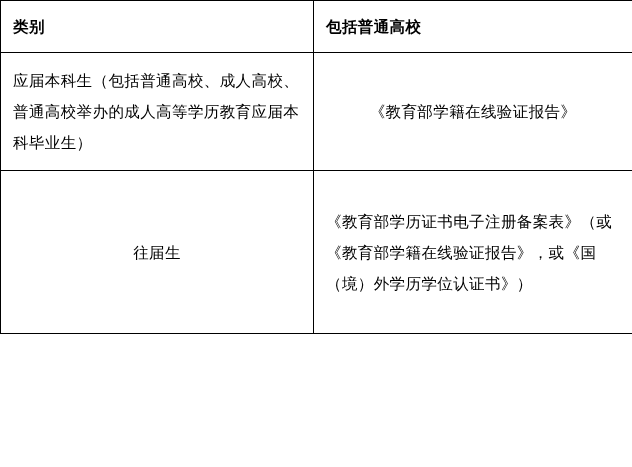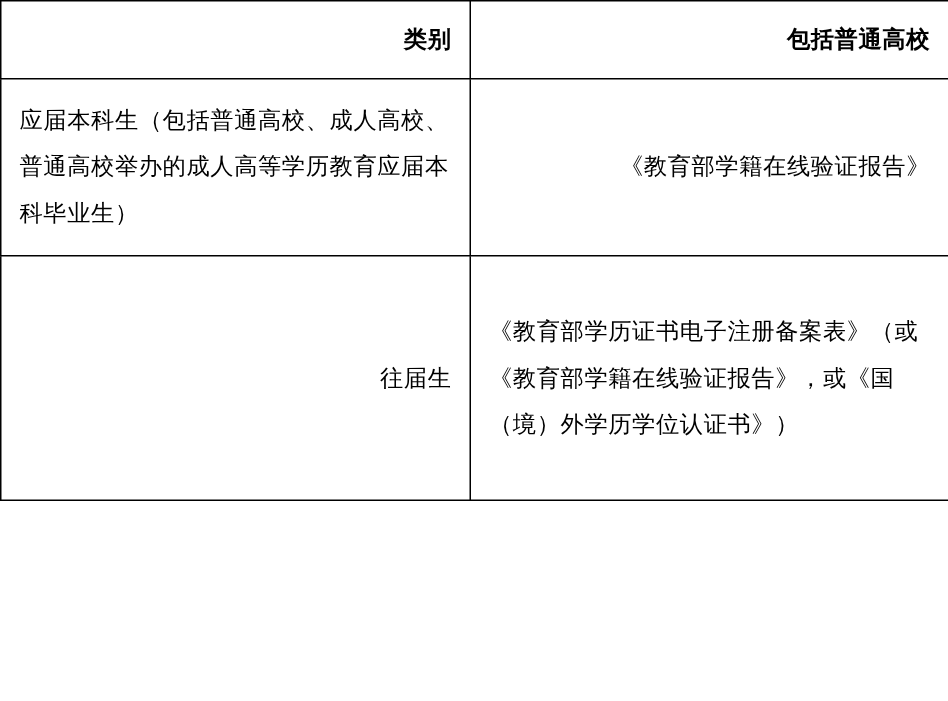--- a/index.html
+++ b/index.html
@@ -31,37 +31,37 @@
   .cell-inner {
     padding: 10px 12px;
     font-size: 15.5px;
     line-height: 2.0;
     letter-spacing: 0.4px;
   }
   .header-row td {
     height: 44px;
   }
   .header-cell {
-    text-align: right;
+    text-align: left;
     font-weight: bold;
     font-size: 16px;
     letter-spacing: 1px;
   }
   .row-tall { height: 118px; }
   .row-mid  { height: 118px; }
   .row-last { height: 163px; }
 
   .cat-cell .cell-inner {
     text-align: left;
   }
   .mat-cell .cell-inner {
     text-align: left;
   }
   .centered-vertical .cell-inner {
-    text-align: right;
+    text-align: center;
   }
 </style>
 </head>
 <body>
 
 <table class="doc-table">
   <colgroup>
     <col class="col-category">
     <col class="col-material">
   </colgroup>

